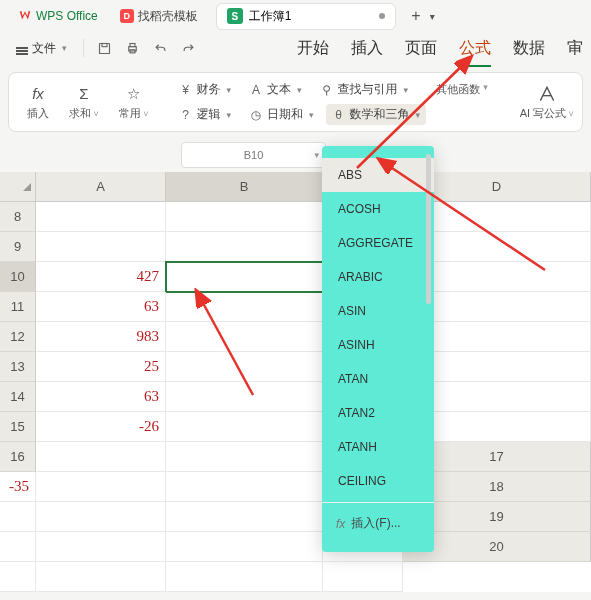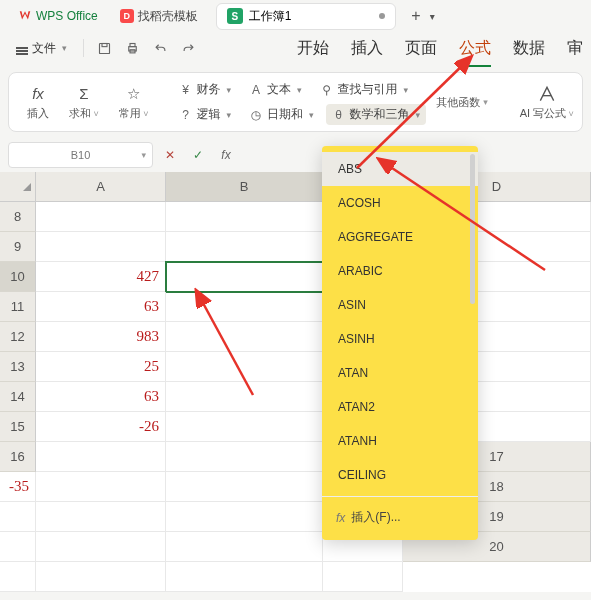--- a/index.html
+++ b/index.html
@@ -38,41 +38,41 @@
   .rib-col .lbl { font-size: 11px; color: #555; white-space:nowrap; }
   .rib-sep { width: 1px; height: 40px; background: #e5e5e5; margin: 0 4px; }
   .rib-grid { display: flex; flex-direction: column; gap: 4px; }
   .rib-grid .row { display: flex; gap: 6px; }
   .rib-item { display: flex; align-items: center; gap: 4px; padding: 2px 6px; font-size: 12px; color: #444; border-radius: 4px; white-space:nowrap; }
   .rib-item.active { background: #eceae3; }
   .rib-item .caret { font-size: 9px; color: #888; margin-left: 2px; }
   .rib-item .ico { width: 14px; height: 14px; display:inline-flex;align-items:center;justify-content:center;color:#666; }
   
   
-  .fx-row { display: flex; align-items: center; padding: 4px 8px; gap: 6px; }
+  .fx-row { display: flex; align-items: center; padding: 4px 8px; gap: 6px; justify-content: center; }
   .name-box { width: 145px; height: 26px; background:#fff; border:1px solid #ddd; border-radius:4px; display:flex; align-items:center; padding: 0 8px; font-size: 11px; color: #777; justify-content:center; position:relative; }
   .name-box .drop { position:absolute; right:6px; font-size:9px; color:#999; }
   .fx-btn { width: 22px; height: 22px; display:flex; align-items:center; justify-content:center; font-size: 12px; }
   .fx-btn.x { color:#b5443b; }
   .fx-btn.chk { color:#3a8a4a; }
   .fx-btn.fx { color:#666; font-style: italic; }
   
   
   .sheet { display: grid; grid-template-columns: 36px 130px 157px 80px 188px; grid-auto-rows: 30px; background:#fff; }
   .corner { background:#eceae5; border-right:1px solid #ccc; border-bottom:1px solid #ccc; display:flex;align-items:center;justify-content:flex-end;padding-right:4px; }
   .corner .tri { width:0;height:0;border-left:8px solid transparent;border-bottom:8px solid #999; }
   .col-h { background:#eceae5; border-right:1px solid #ccc; border-bottom:1px solid #ccc; display:flex;align-items:center;justify-content:center;font-size:13px;color:#555; }
   .col-h.sel { background:#d8d6ce; font-weight:500; }
   .row-h { background:#eceae5; border-right:1px solid #ccc; border-bottom:1px solid #d9d7cf; display:flex;align-items:center;justify-content:center;font-size:13px;color:#555; }
   .row-h.sel { background:#d8d6ce; }
   .cell { border-right:1px solid #e8e8e8; border-bottom:1px solid #e8e8e8; display:flex;align-items:center;justify-content:flex-end;padding:0 6px;font-size:15px;font-family:"Times New Roman",serif;color:#b91c1c; }
   .cell.active { outline:2px solid #2a7d3f; outline-offset:-1px; background:#fff; }
   
   
-  .dropdown { position:absolute; top:146px; left:322px; width:156px; background:#fde047; box-shadow: 0 4px 18px rgba(0,0,0,0.18); border-radius:4px; padding: 6px 0; z-index: 20; }
+  .dropdown { position:absolute; top:146px; left:322px; width:112px; background:#5eead4; box-shadow: 0 4px 18px rgba(0,0,0,0.18); border-radius:4px; padding: 12px 0; z-index: 20; }
   .dd-item { padding: 10px 16px; font-size: 12px; color:#333; }
   .dd-item.hl { background:#eceae4; }
   .dd-sep { height:1px; background:#eee; margin: 4px 0; }
   .dd-footer { padding: 8px 14px; font-size: 12px; color:#444; display:flex;align-items:center;gap:6px; }
   .dd-scroll { position:absolute; right:3px; top:8px; width:5px; height:150px; background:#d0d0d0; border-radius:3px; }
   
   
   .arrow { position:absolute; stroke:#e6332a; fill:#e6332a; z-index: 30; pointer-events:none; }
 </style>
 </head>
@@ -185,21 +185,21 @@
           <span class="caret">▾</span>
         </div>
       <div class="rib-item active">
           <span class="ico">θ</span>
           <span>数学和三角</span>
           <span class="caret">▾</span>
         </div>
     </div>
   </div>
   <div class="rib-col" style="padding-left:6px">
-    <div class="lbl" style="display:flex;align-items:center;gap:3px;height:40px">
+    <div class="lbl" style="display:flex;gap:3px;height:40px">
         <span>其他函数</span>
         <span style="font-size:9px;color:#999">▾</span>
       </div>
   </div>
   <div class="rib-sep"></div>
   <div class="rib-col">
     <div class="icon">
         <svg width="20" height="20" viewBox="0 0 24 24" fill="none" stroke="#555" stroke-width="1.6">
           <path d="M4 20 L12 4 L20 20"></path>
           <path d="M7 14 L17 14"></path>

